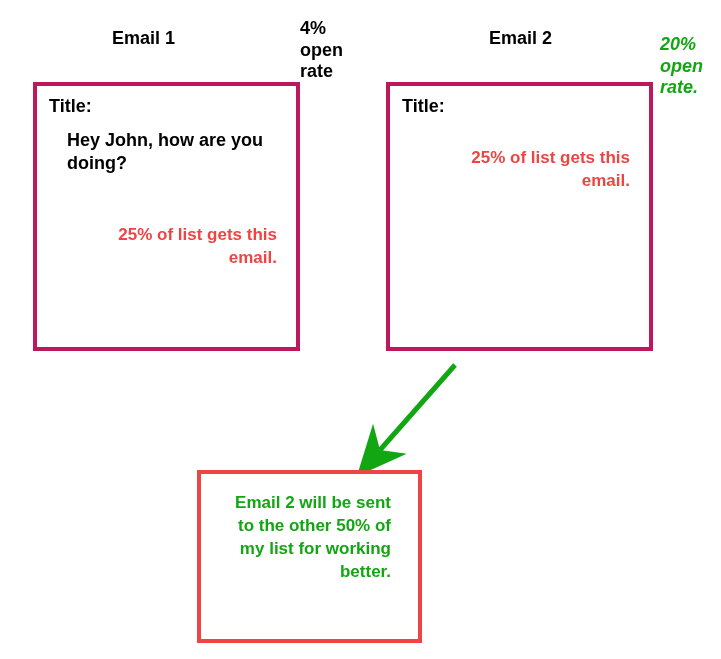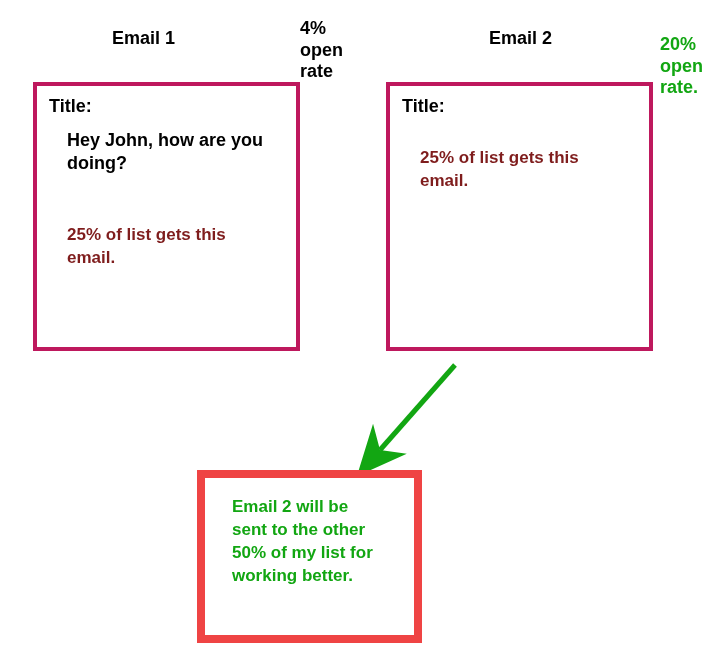--- a/index.html
+++ b/index.html
@@ -21,21 +21,21 @@
     font-weight: bold;
     font-size: 18px;
     color: #000;
   }
   .stat {
     font-weight: bold;
     font-size: 18px;
     line-height: 1.2;
   }
   .stat.red { color: #000000; }
-  .stat.green { color: #12a612; }
+  .stat.green { color: #12a612; font-style: italic; }
   .email-box {
     border: 4px solid #be185d;
     background: #fff;
     box-sizing: border-box;
     padding: 10px 12px;
   }
   .title-label {
     font-weight: bold;
     font-size: 18px;
     color: #000;
@@ -45,31 +45,33 @@
     font-weight: bold;
     font-size: 18px;
     color: #000;
     line-height: 1.3;
     margin-left: 18px;
     max-width: 230px;
   }
   .note {
     font-weight: bold;
     font-size: 17px;
-    color: #7f1d1d;
+    color: #ef4444;
     line-height: 1.35;
     margin-left: 18px;
     margin-top: 48px;
     max-width: 210px;
+    text-align: right;
   }
   .result-box {
-    border: 8px solid #ef4444;
+    border: 4px solid #ef4444;
     background: #fff;
     box-sizing: border-box;
     padding: 18px 27px;
+    text-align: right;
   }
   .result-text {
     font-weight: bold;
     font-size: 17px;
     color: #12a612;
     line-height: 1.35;
     max-width: 190px;
   }
 </style>
 </head>

